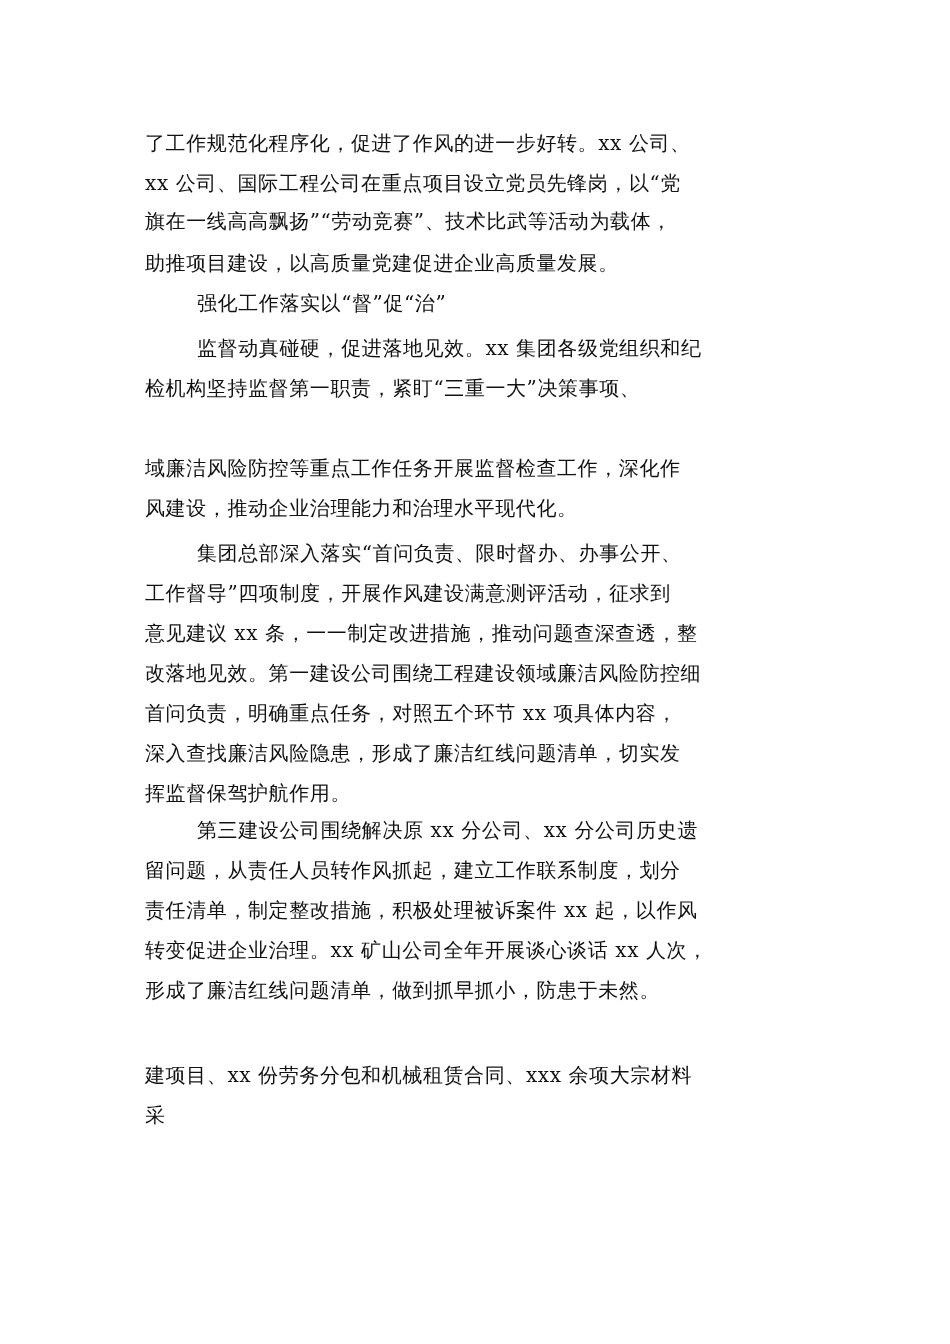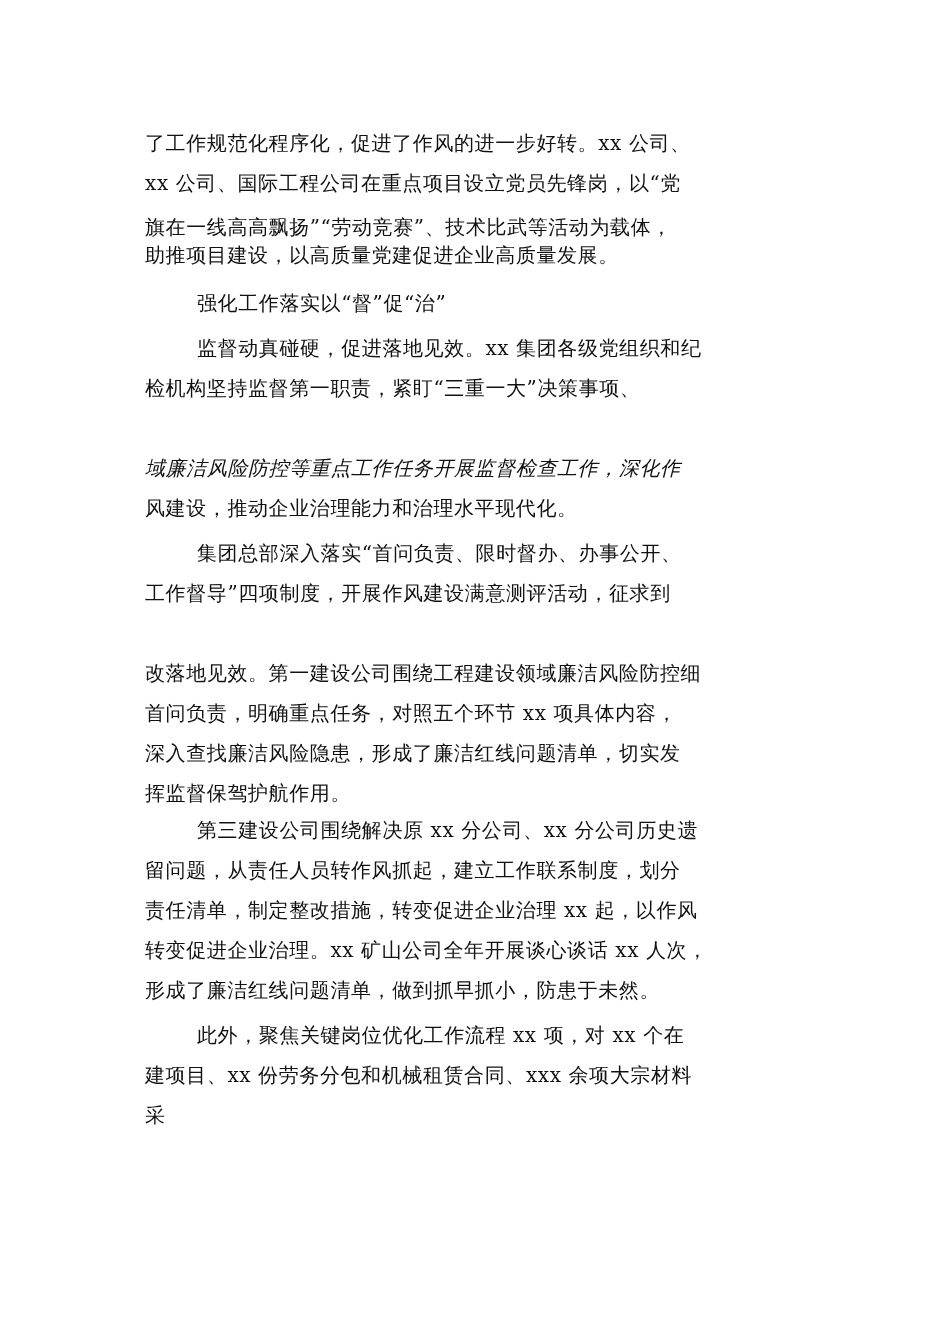--- a/index.html
+++ b/index.html
@@ -37,34 +37,34 @@
       left: 197px;
       width: 640px;
     }
   </style>
 </head>
 <body>
 
 <div class="page">
   <div class="line" style="top: 128px;">了工作规范化程序化，促进了作风的进一步好转。xx 公司、</div>
   <div class="line" style="top: 168px;">xx 公司、国际工程公司在重点项目设立党员先锋岗，以“党</div>
-  <div class="line" style="top: 212px;">旗在一线高高飘扬”“劳动竞赛”、技术比武等活动为载体，</div>
-  <div class="line" style="top: 240px;">助推项目建设，以高质量党建促进企业高质量发展。</div>
+  <div class="line" style="top: 206px;">旗在一线高高飘扬”“劳动竞赛”、技术比武等活动为载体，</div>
+  <div class="line" style="top: 248px;">助推项目建设，以高质量党建促进企业高质量发展。</div>
   <div class="line indent" style="top: 288px;">强化工作落实以“督”促“治”</div>
   <div class="line indent" style="top: 333px;">监督动真碰硬，促进落地见效。xx 集团各级党组织和纪</div>
   <div class="line" style="top: 373px;">检机构坚持监督第一职责，紧盯“三重一大”决策事项、</div>
-  <div class="line" style="top: 453px; font-style: italic;">域廉洁风险防控等重点工作任务开展监督检查工作，深化作</div>
+  <div class="line" style="top: 453px;">域廉洁风险防控等重点工作任务开展监督检查工作，深化作</div>
   <div class="line" style="top: 493px;">风建设，推动企业治理能力和治理水平现代化。</div>
   <div class="line indent" style="top: 538px;">集团总部深入落实“首问负责、限时督办、办事公开、</div>
   <div class="line" style="top: 578px;">工作督导”四项制度，开展作风建设满意测评活动，征求到</div>
+  <div class="line" style="top: 618px;">意见建议 xx 条，一一制定改进措施，推动问题查深查透，整</div>
   <div class="line" style="top: 658px;">改落地见效。第一建设公司围绕工程建设领域廉洁风险防控细</div>
   <div class="line" style="top: 698px;">首问负责，明确重点任务，对照五个环节 xx 项具体内容，</div>
   <div class="line" style="top: 738px;">深入查找廉洁风险隐患，形成了廉洁红线问题清单，切实发</div>
   <div class="line" style="top: 778px;">挥监督保驾护航作用。</div>
   <div class="line indent" style="top: 815px;">第三建设公司围绕解决原 xx 分公司、xx 分公司历史遗</div>
   <div class="line" style="top: 855px;">留问题，从责任人员转作风抓起，建立工作联系制度，划分</div>
-  <div class="line" style="top: 895px;">责任清单，制定整改措施，转变促进企业治理 xx 起，以作风</div>
+  <div class="line" style="top: 895px;">责任清单，制定整改措施，积极处理被诉案件 xx 起，以作风</div>
   <div class="line" style="top: 935px;">转变促进企业治理。xx 矿山公司全年开展谈心谈话 xx 人次，</div>
   <div class="line" style="top: 975px;">形成了廉洁红线问题清单，做到抓早抓小，防患于未然。</div>
-  <div class="line indent" style="top: 1020px;">此外，聚焦关键岗位优化工作流程 xx 项，对 xx 个在</div>
   <div class="line" style="top: 1060px;">建项目、xx 份劳务分包和机械租赁合同、xxx 余项大宗材料</div>
   <div class="line" style="top: 1100px;">采</div>
 </div>
 
 </body></html>

